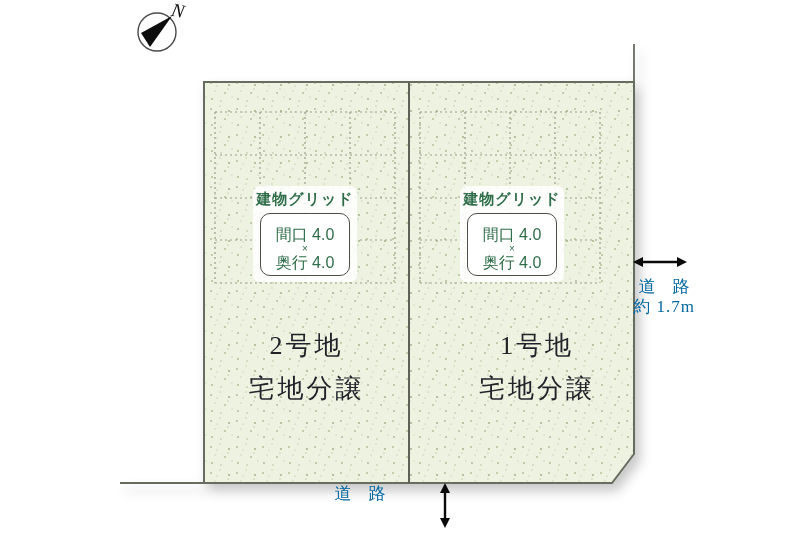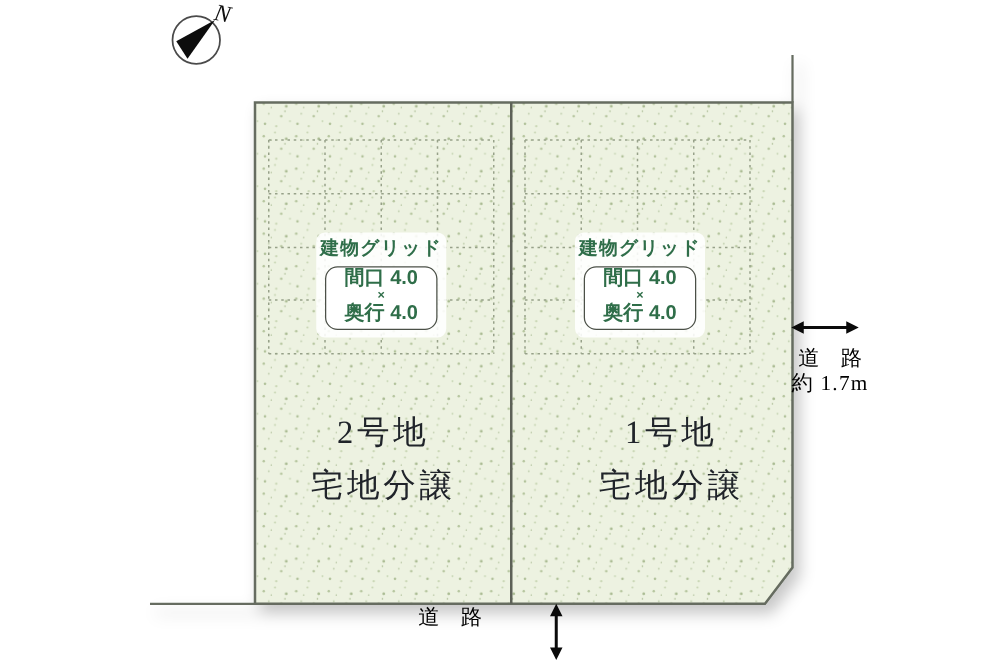--- a/index.html
+++ b/index.html
@@ -16,33 +16,33 @@
     font-family:"Liberation Sans","DejaVu Sans",sans-serif;
   }
   .grid-card.left{left:253px;}
   .grid-card.right{left:460px;}
   .grid-card-title{
     color:#2f6e49;font-weight:bold;font-size:15px;letter-spacing:1px;line-height:18px;
   }
   .grid-dim-box{
     margin:5px auto 0;width:90px;box-sizing:border-box;
     border:1.7px solid #4b5047;border-radius:10px;background:#ffffff;
-    padding:0 0 4px;color:#2f6e49;font-size:16px;line-height:1.1;font-weight:700;
+    padding:12px 0 4px;color:#2f6e49;font-size:16px;line-height:1.1;font-weight:400;
   }
   .dim-times{font-size:10px;line-height:10px;color:#2f6e49;}
   
   .plot-label{
     position:absolute;top:330px;text-align:center;color:#20242a;
     font-size:26px;letter-spacing:3px;line-height:32px;
   }
   .plot-label.left{left:204px;width:205px;}
   .plot-label.right{left:409px;width:256px;}
   .plot-label .plot-type{margin-top:11px;}
   
-  .road-note{position:absolute;text-align:center;color:#000000;}
+  .road-note{position:absolute;text-align:center;color:#0369a1;}
   .road-note.right{left:627px;top:277px;width:74px;font-size:17px;line-height:20px;}
   .road-note.bottom{left:304px;top:483px;width:112px;font-size:17px;line-height:22px;}
   .road-note .road-width{letter-spacing:1px;}
 </style>
 </head>
 <body>
 
 <div class="canvas">
 
   <svg class="layer" width="801" height="534" viewBox="0 0 801 534">

